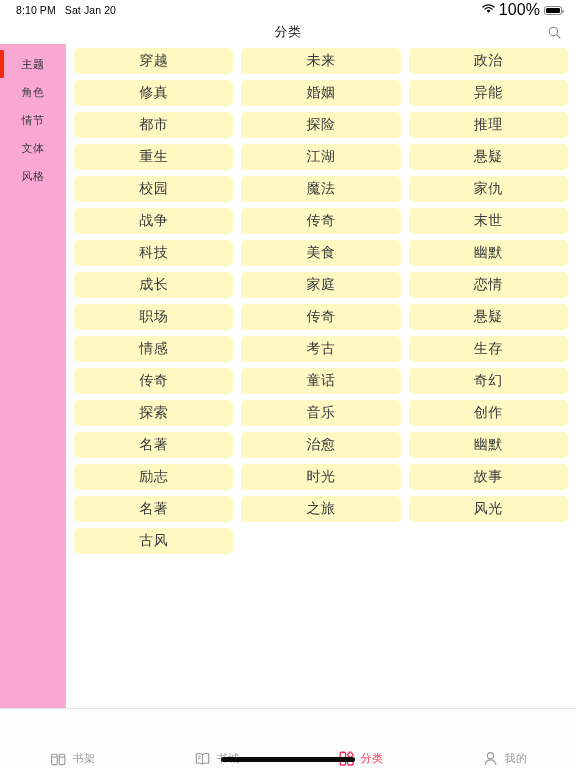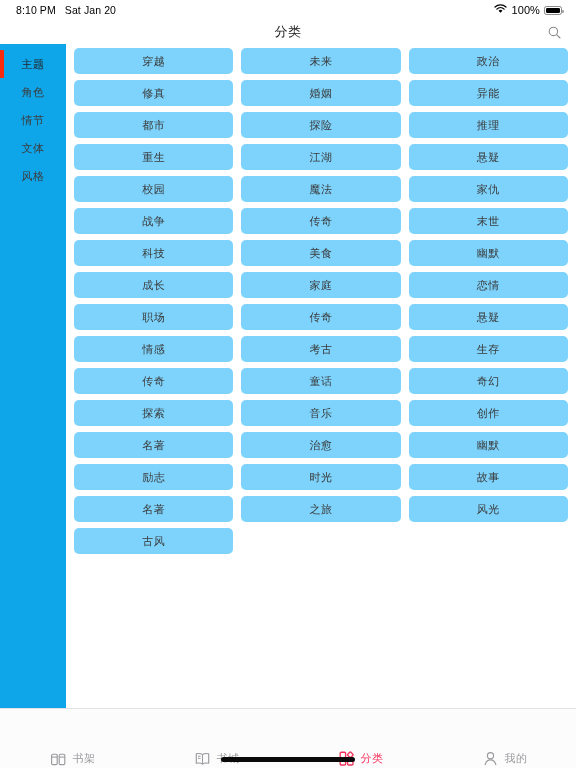--- a/index.html
+++ b/index.html
@@ -37,21 +37,21 @@
     padding:1px;
   }
   .battery::after{
     content:"";
     position:absolute; right:-2.6px; top:3px;
     width:1.6px; height:3.2px;
     background:rgba(0,0,0,.35);
     border-radius:0 1px 1px 0;
   }
   .battery i { display:block; height:100%; width:100%; background:#000; border-radius:1.3px; }
-  .batt-pct { font-size:11px; }
+  .batt-pct { font-size:16px; }
 
   
   .navbar {
     height:24px; flex:0 0 24px;
     position:relative;
     display:flex; align-items:center; justify-content:center;
   }
   .nav-title {
     font-size:13px; color:#1a1a1a; font-weight:400;
     letter-spacing:.6px;
@@ -70,21 +70,21 @@
     display:flex;
     min-height:0;
     background:#fff;
   }
 
   
   .sidebar {
     flex:0 0 66px;
     position:relative;
     padding-top:6px;
-    background:#0ea5e9;
+    background:#f9a8d4;
   }
   .side-item {
     position:relative;
     height:28px;
     display:flex; align-items:center; justify-content:center;
     font-size:11px; color:#3d3d3d;
     cursor:pointer;
     letter-spacing:.5px;
   }
   .side-item.active { color:#222; }
@@ -105,24 +105,24 @@
     overflow:hidden;
   }
   .grid {
     display:grid;
     grid-template-columns:repeat(3,1fr);
     column-gap:8px;
     row-gap:6px;
   }
   .cat-pill {
     height:26px;
-    background:#7dd3fc;
+    background:#fef9c3;
     border-radius:5px;
     display:flex; align-items:center; justify-content:center;
-    font-size:11px; color:#3a3a3a;
+    font-size:14px; color:#3a3a3a;
     letter-spacing:.5px;
     cursor:pointer;
     user-select:none;
   }
 
   
   .tabbar {
     flex:0 0 49px;
     border-top:1px solid #e3e3e5;
     background:#fcfcfc;

